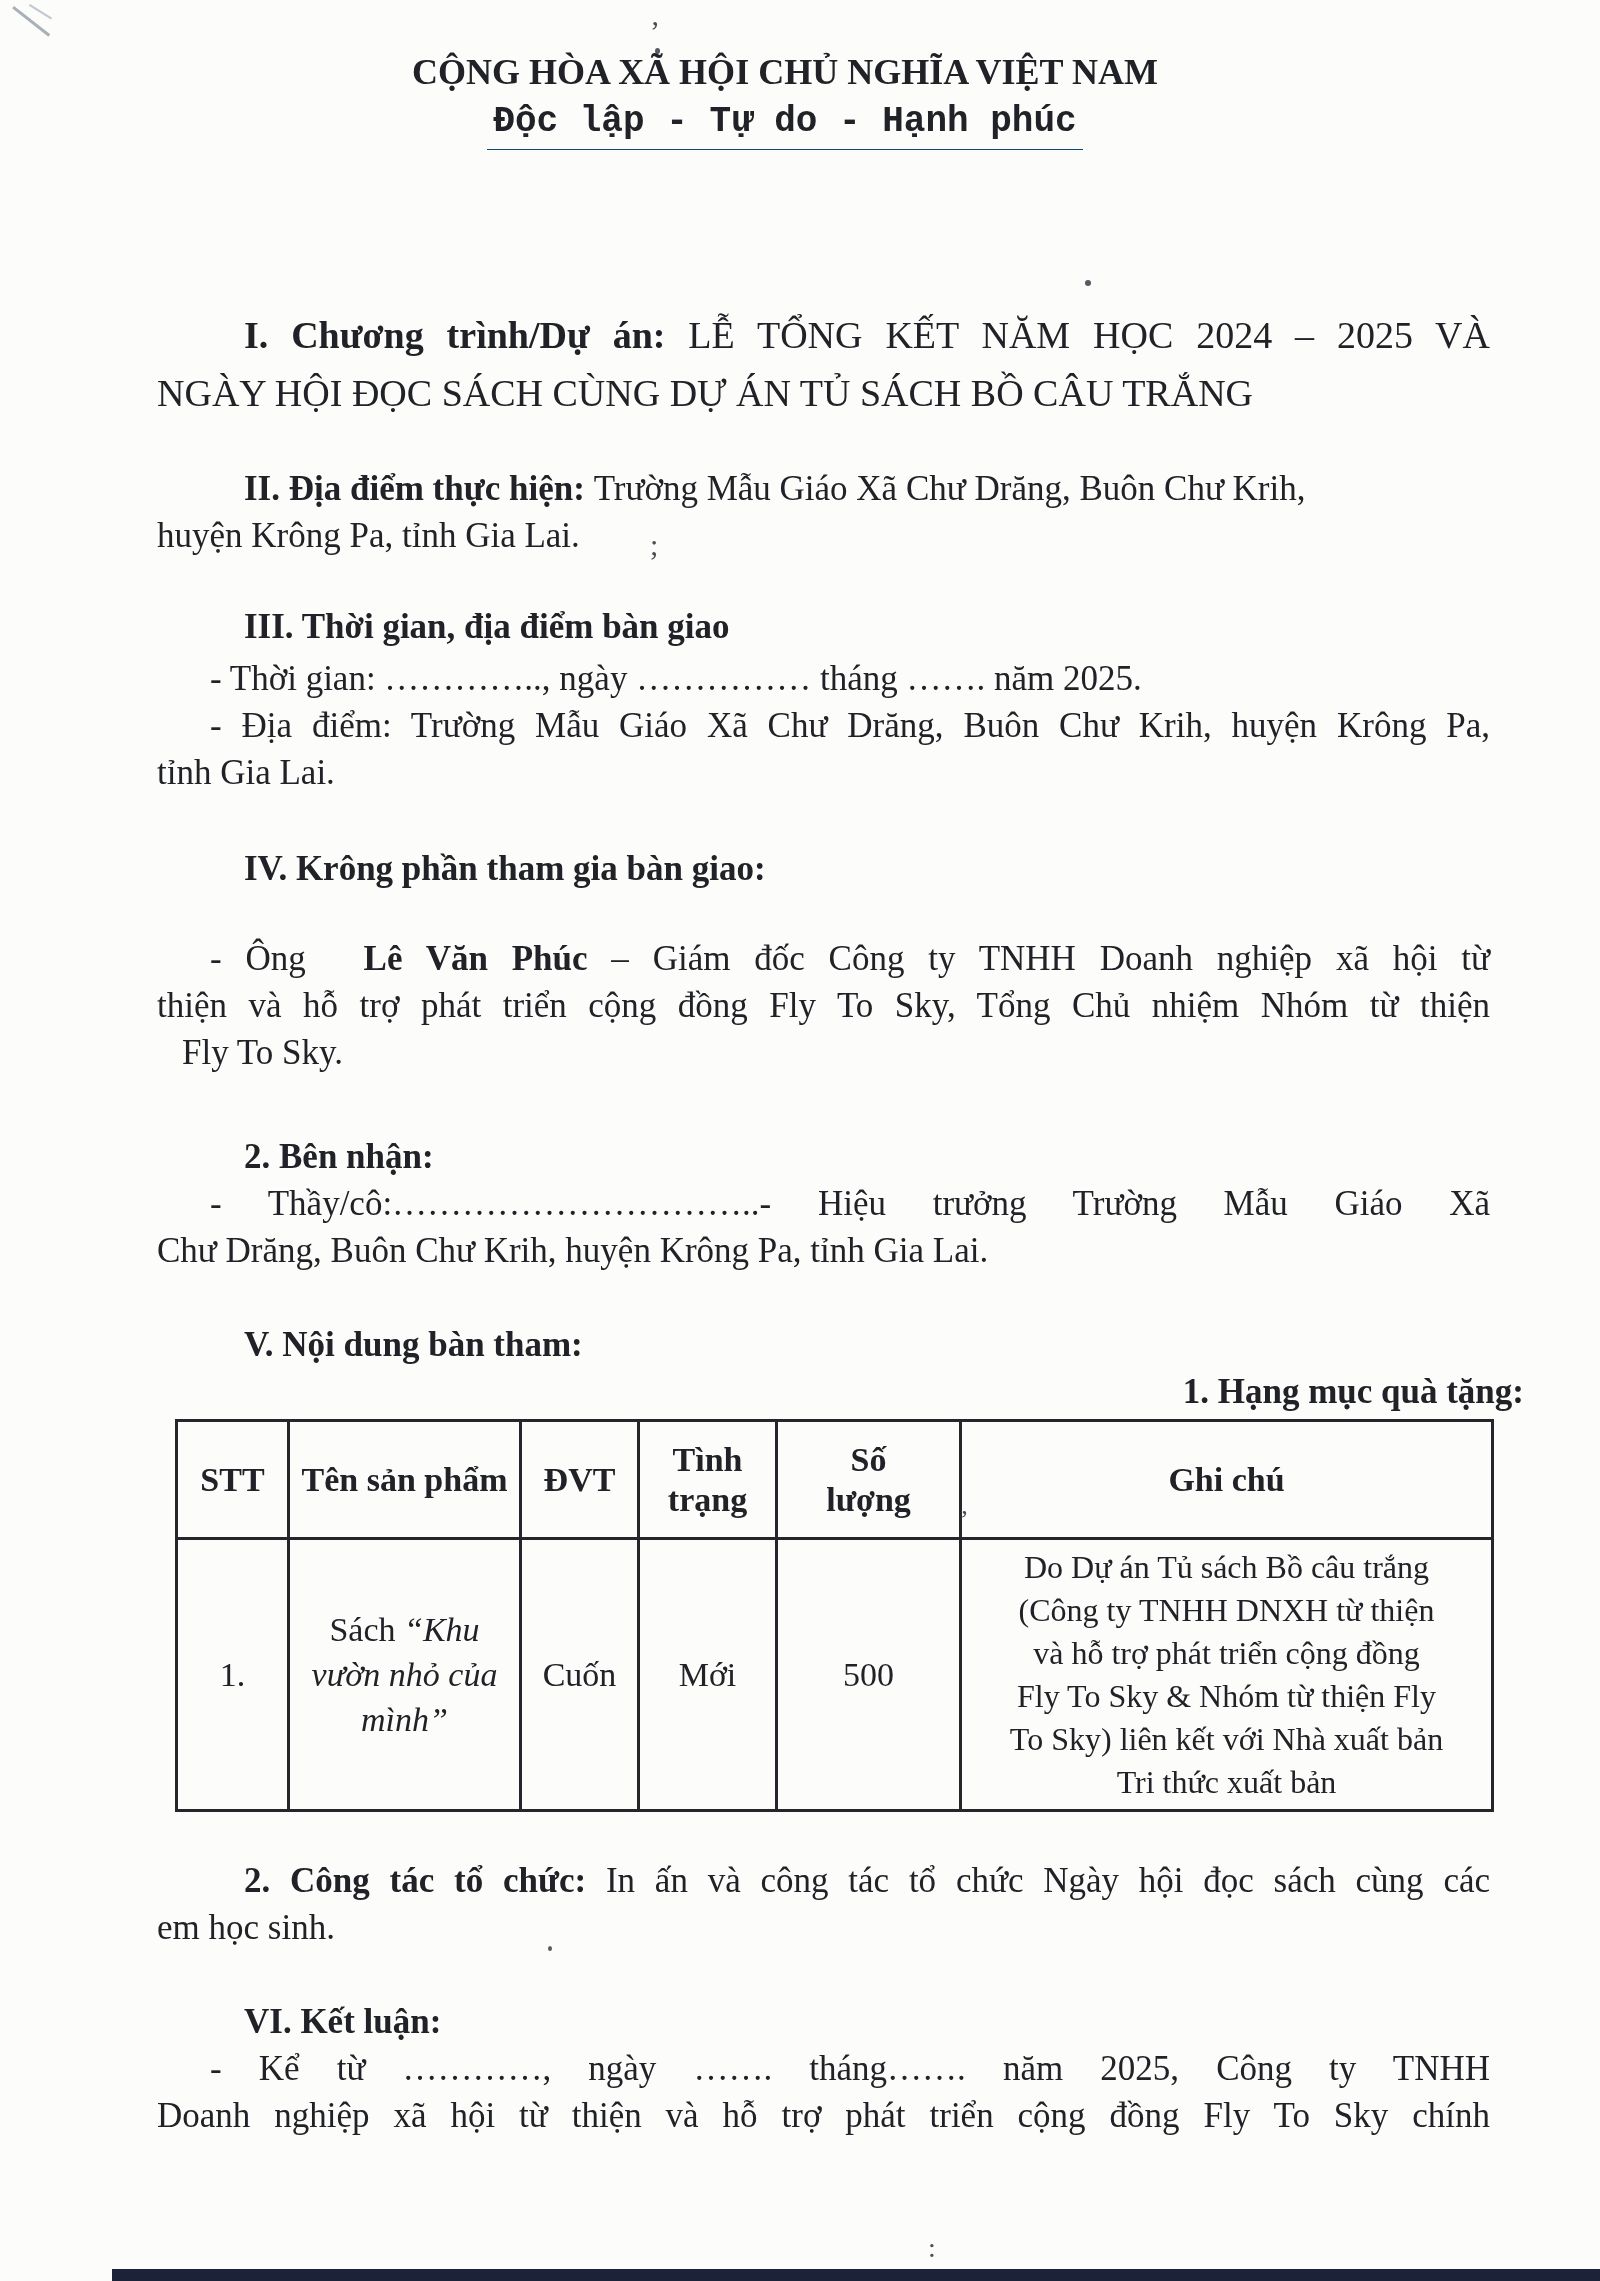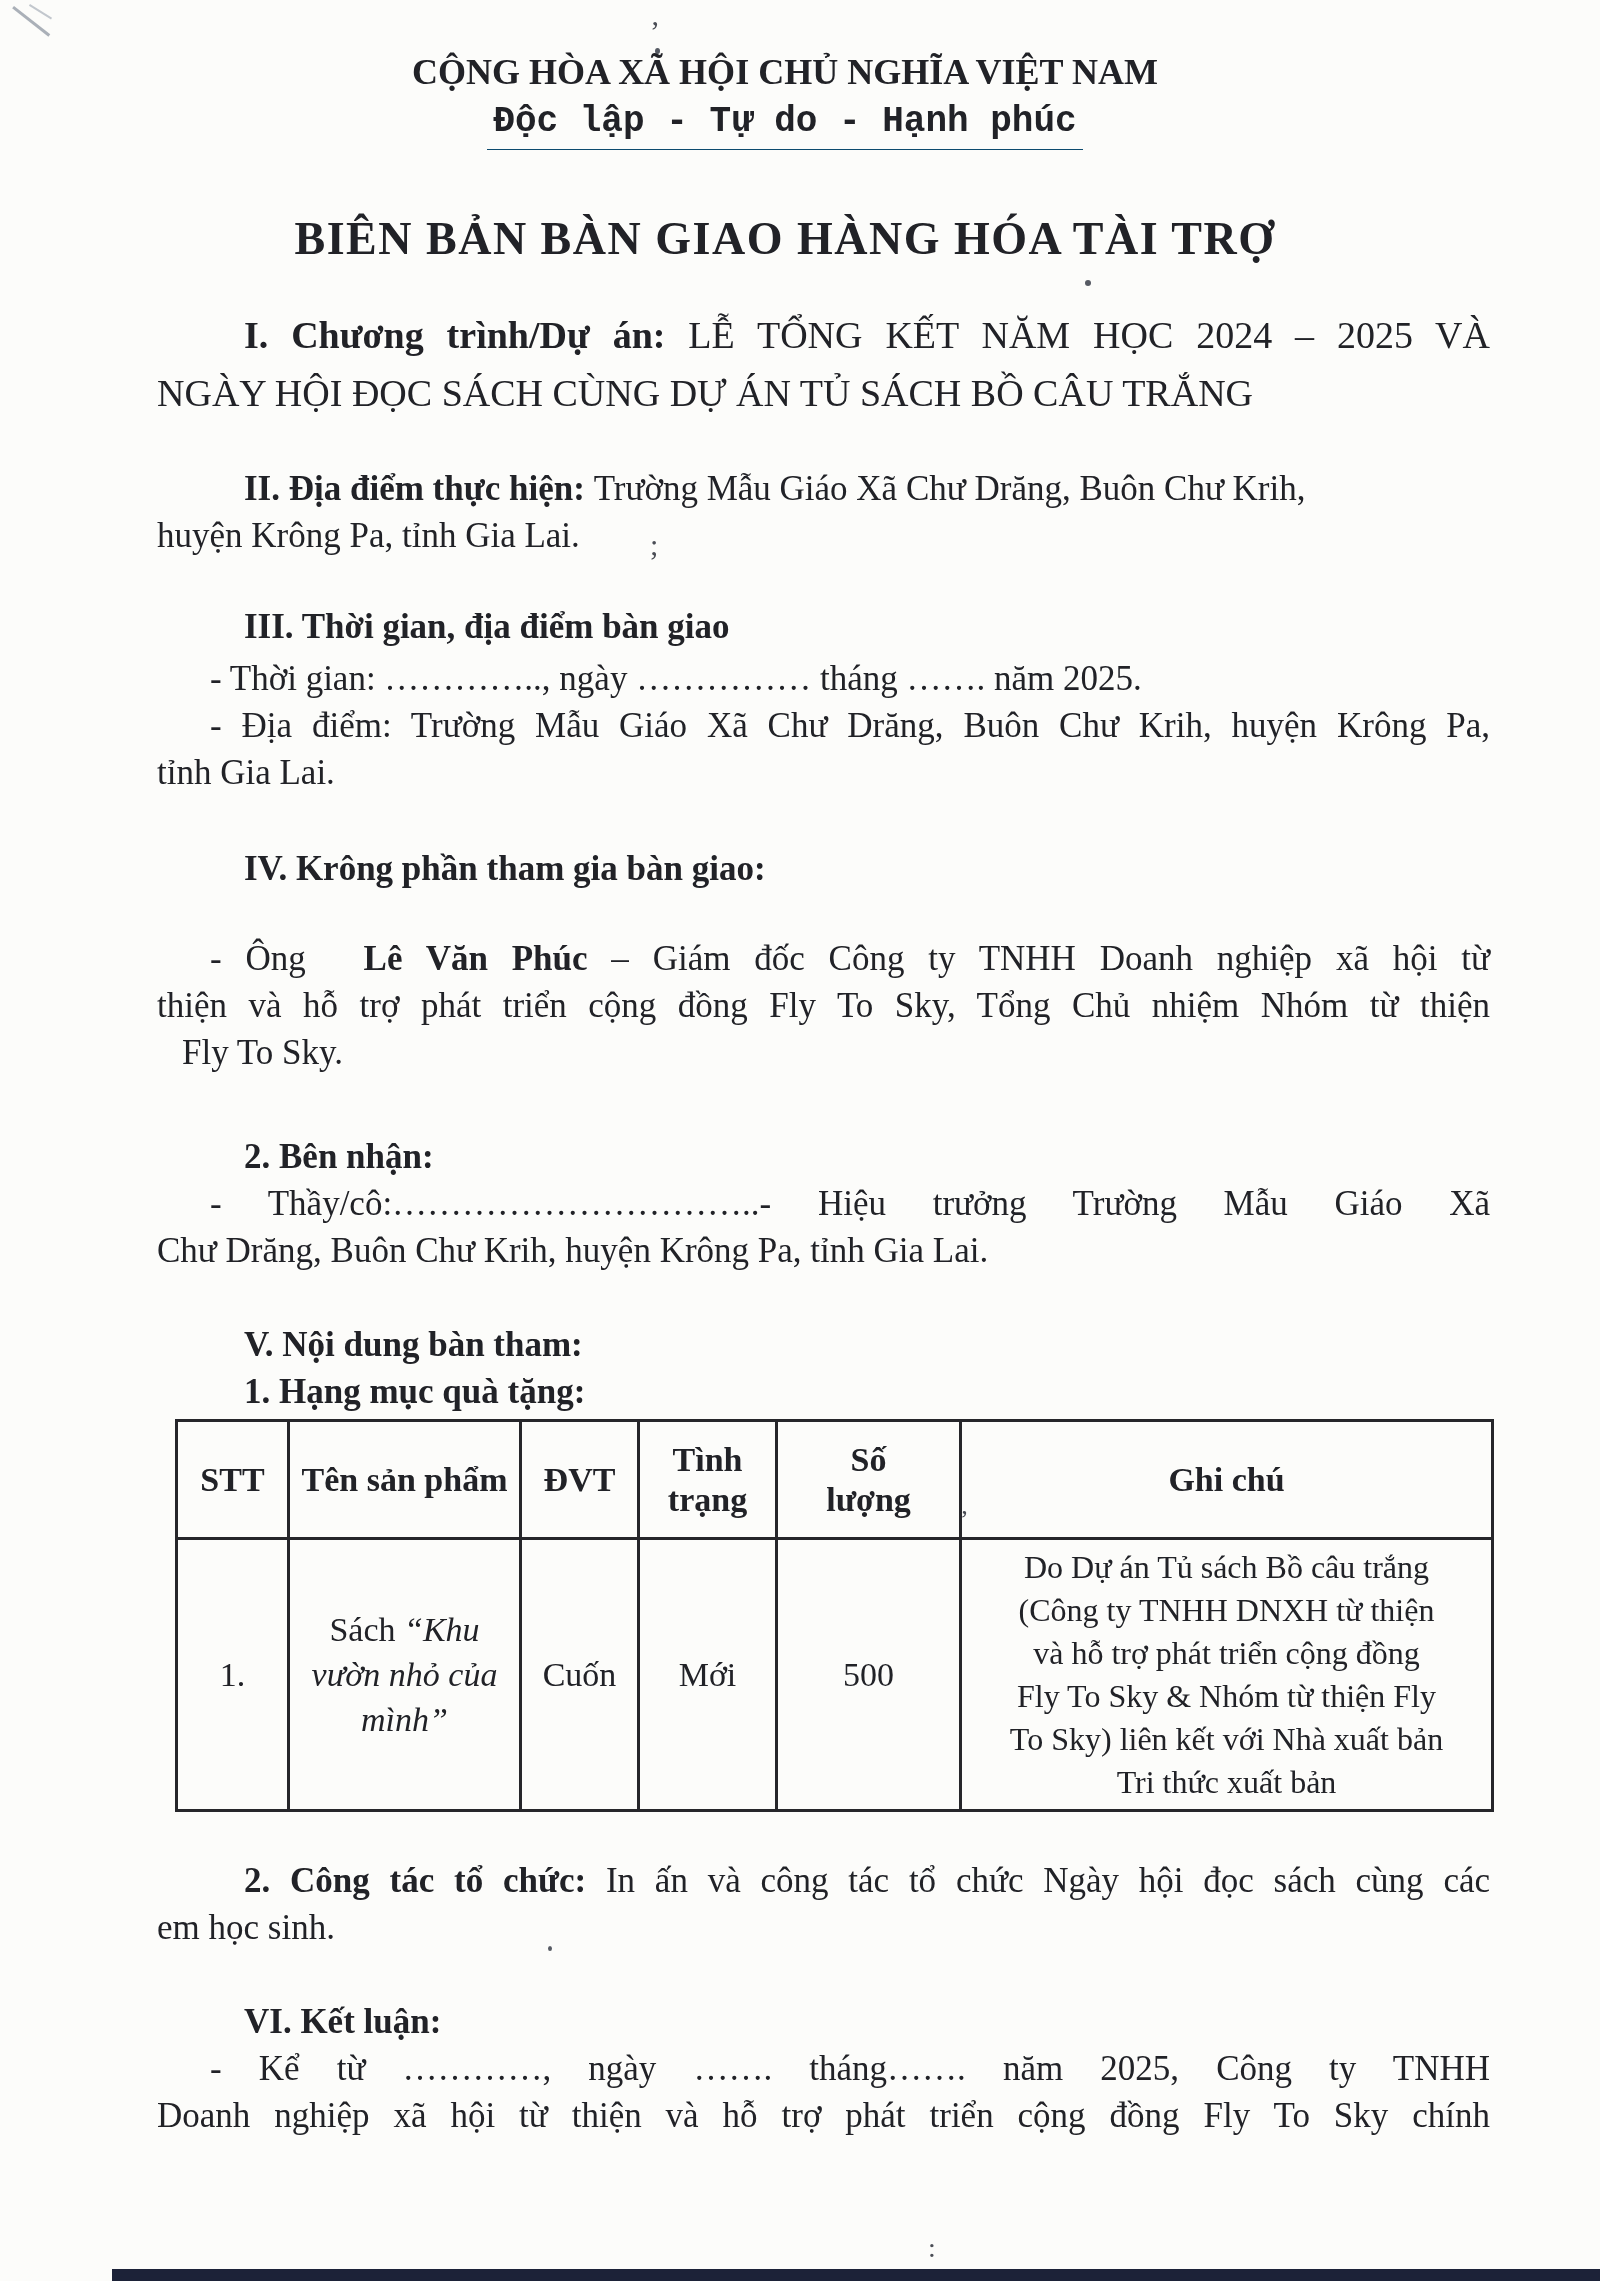--- a/index.html
+++ b/index.html
@@ -69,21 +69,20 @@
   <div class="artifact" style="left:960px;top:1505px;font-size:26px;">’</div>
   <div class="dot" style="left:548px;top:1946px;width:4px;height:5px;"></div>
   <div class="artifact" style="left:928px;top:2232px;font-size:28px;">:</div>
   <div class="bottom-bar"></div>
 
   <div class="hdr-block nat-title">CỘNG HÒA XÃ HỘI CHỦ NGHĨA VIỆT NAM</div>
   <div class="hdr-block motto">
     <span>Độc lập - Tự do - Hạnh phúc</span>
   </div>
 
-  <div class="hdr-block doc-title">BIÊN BẢN BÀN GIAO HÀNG HÓA TÀI TRỢ</div>
 
   <div class="line sec1 ind jl" style="top:306px;">
     <span class="b">I. Chương trình/Dự án: </span><span>LỄ TỔNG KẾT NĂM HỌC 2024 – 2025 VÀ</span>
   </div>
   <div class="line sec1" style="top:364px;">NGÀY HỘI ĐỌC SÁCH CÙNG DỰ ÁN TỦ SÁCH BỒ CÂU TRẮNG</div>
 
   <div class="line ind" style="top:465px;">
     <span class="b">II. Địa điểm thực hiện: </span><span>Trường Mẫu Giáo Xã Chư Drăng, Buôn Chư Krih,</span>
   </div>
   <div class="line" style="top:512px;">huyện Krông Pa, tỉnh Gia Lai.</div>
@@ -98,21 +97,21 @@
     <span>- Ông </span><span class="b">Lê Văn Phúc</span><span> – Giám đốc Công ty TNHH Doanh nghiệp xã hội từ</span>
   </div>
   <div class="line jl" style="top:982px;">thiện và hỗ trợ phát triển cộng đồng Fly To Sky, Tổng Chủ nhiệm Nhóm từ thiện</div>
   <div class="line" style="top:1029px;margin-left:25px;">Fly To Sky.</div>
 
   <div class="line b ind" style="top:1133px;">2. Bên nhận:</div>
   <div class="line ind jl" style="top:1180px;">- Thầy/cô:…………………………..- Hiệu trưởng Trường Mẫu Giáo Xã</div>
   <div class="line" style="top:1227px;">Chư Drăng, Buôn Chư Krih, huyện Krông Pa, tỉnh Gia Lai.</div>
 
   <div class="line b ind" style="top:1321px;">V. Nội dung bàn tham:</div>
-  <div class="line b ind" style="top:1368px;">1. Hạng mục quà tặng:</div>
+  <div class="line b ind" style="top:1368px;text-align:right;">1. Hạng mục quà tặng:</div>
 
   <table class="goods">
     <colgroup>
       <col style="width:112px">
         <col style="width:232px">
         <col style="width:118px">
       <col style="width:138px">
         <col style="width:184px">
         <col style="width:532px">
     </colgroup>

